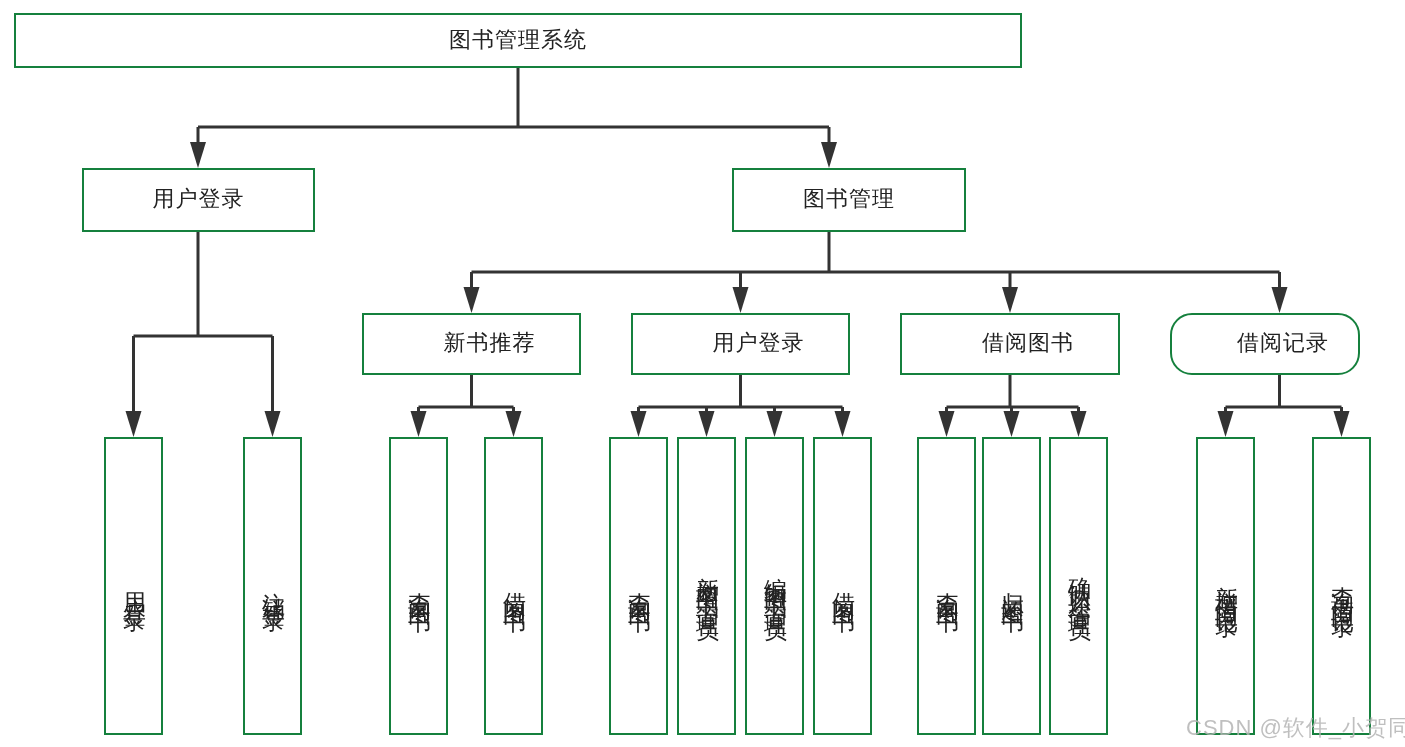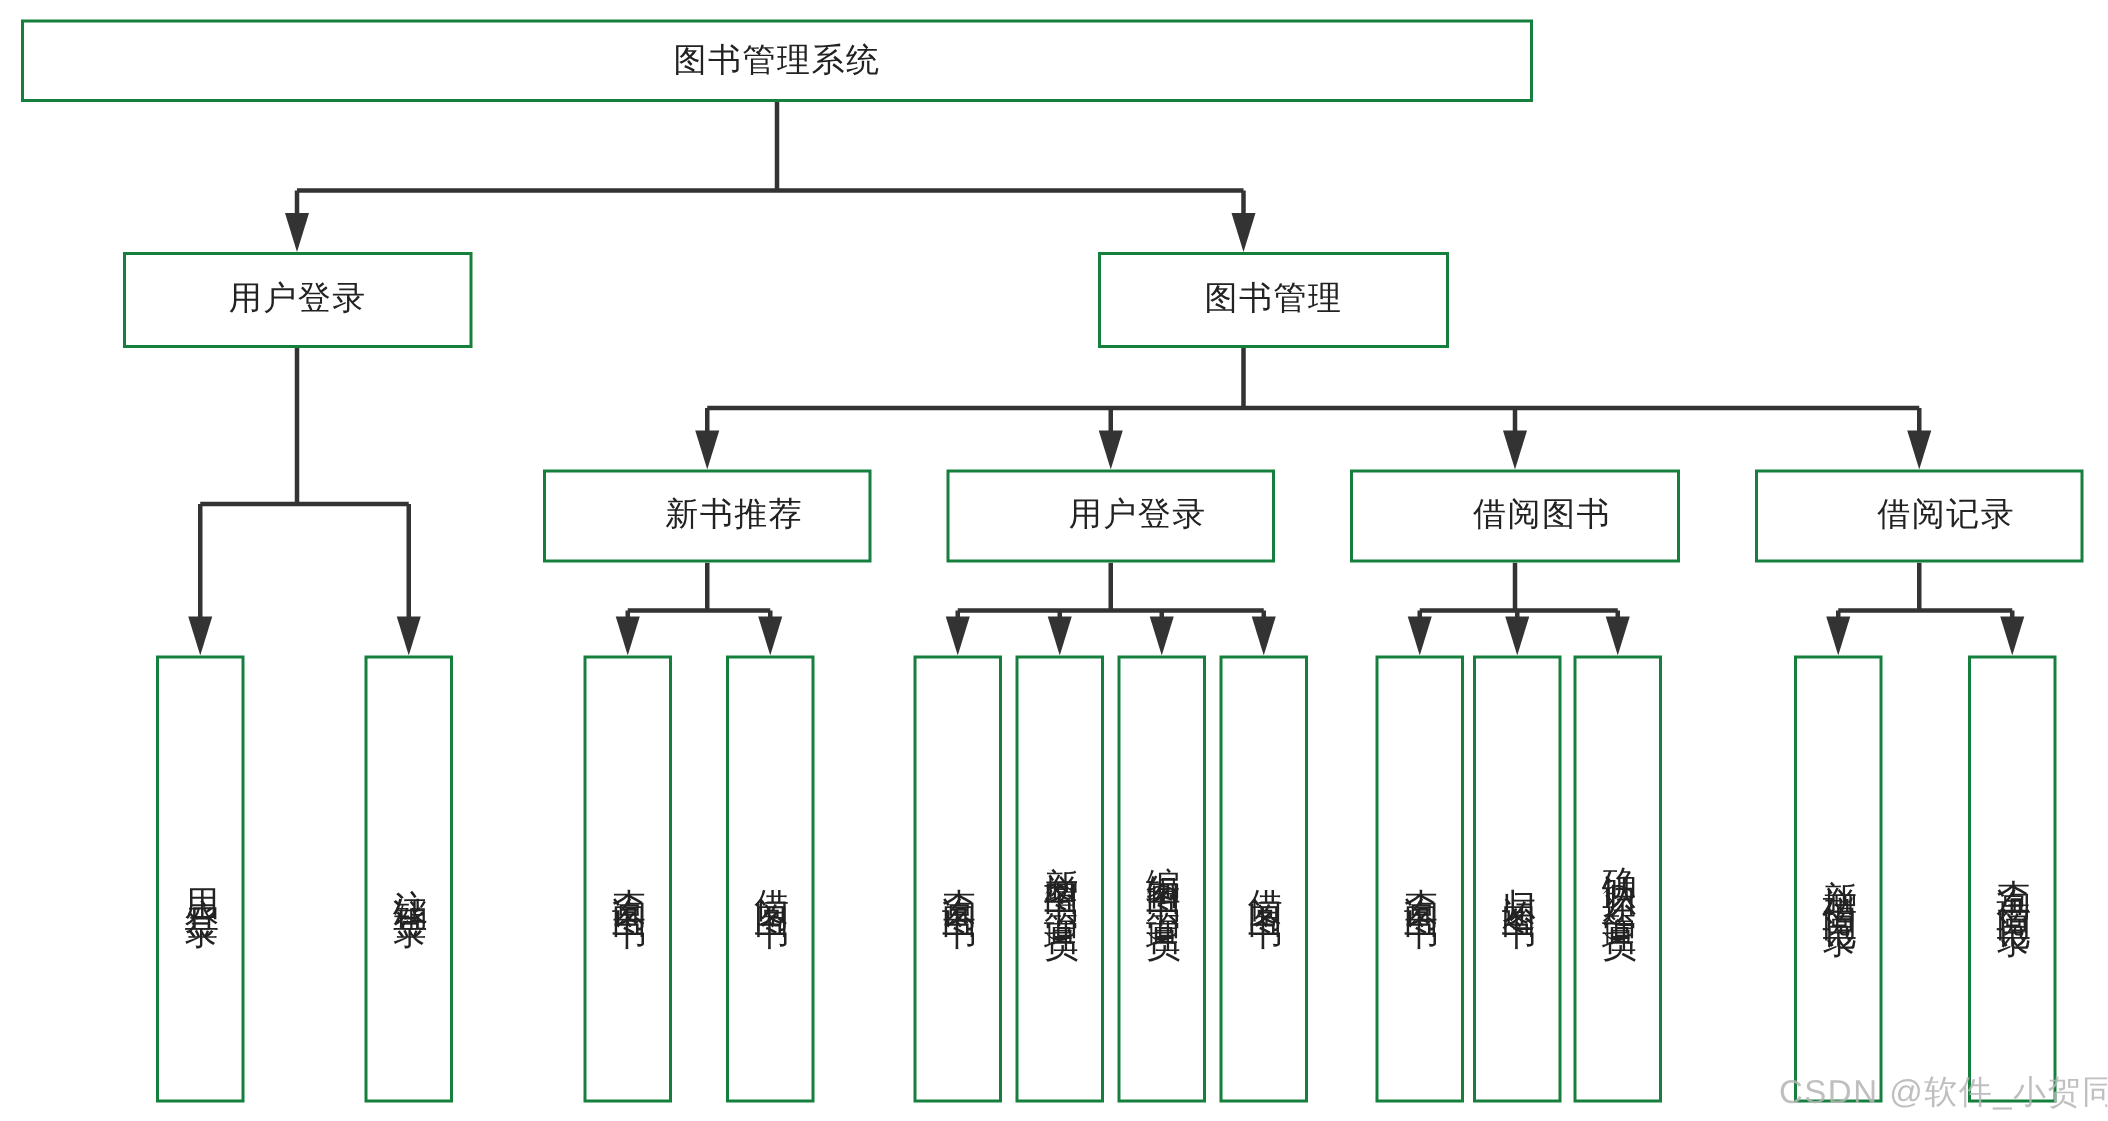--- a/index.html
+++ b/index.html
@@ -102,21 +102,21 @@
   </svg>
 
   <div class="node hnode lh-root" style="left:14px; top:13px; width:1008px; height:55px;">图书管理系统</div>
 
   <div class="node hnode lh-l2" style="left:82px; top:168px; width:233px; height:64px;">用户登录</div>
   <div class="node hnode lh-l2" style="left:712px; top:168px; width:234px; height:64px;margin-left:20px;">图书管理</div>
 
   <div class="node hnode lh-l3" style="left:362px; top:313px; width:219px; height:62px;">新书推荐</div>
   <div class="node hnode lh-l3" style="left:631px; top:313px; width:219px; height:62px;">用户登录</div>
   <div class="node hnode lh-l3" style="left:900px; top:313px; width:220px; height:62px;">借阅图书</div>
-  <div class="node hnode lh-l3" style="left:1170px; top:313px; width:219px; height:62px;">借阅记录</div>
+  <div class="node hnode lh-l3" style="left:1170px; top:313px; width:190px; height:62px;border-radius:22px;">借阅记录</div>
 
   <div class="node vnode" style="left:104px;">用户登录</div>
   <div class="node vnode" style="left:243px;">注销登录</div>
 
   <div class="node vnode" style="left:389px;">查询图书</div>
   <div class="node vnode" style="left:484px;">借阅图书</div>
 
   <div class="node vnode" style="left:609px;">查询图书</div>
   <div class="node vnode" style="left:677px;">新增图书（管理员）</div>
   <div class="node vnode" style="left:745px;">编辑图书（管理员）</div>

